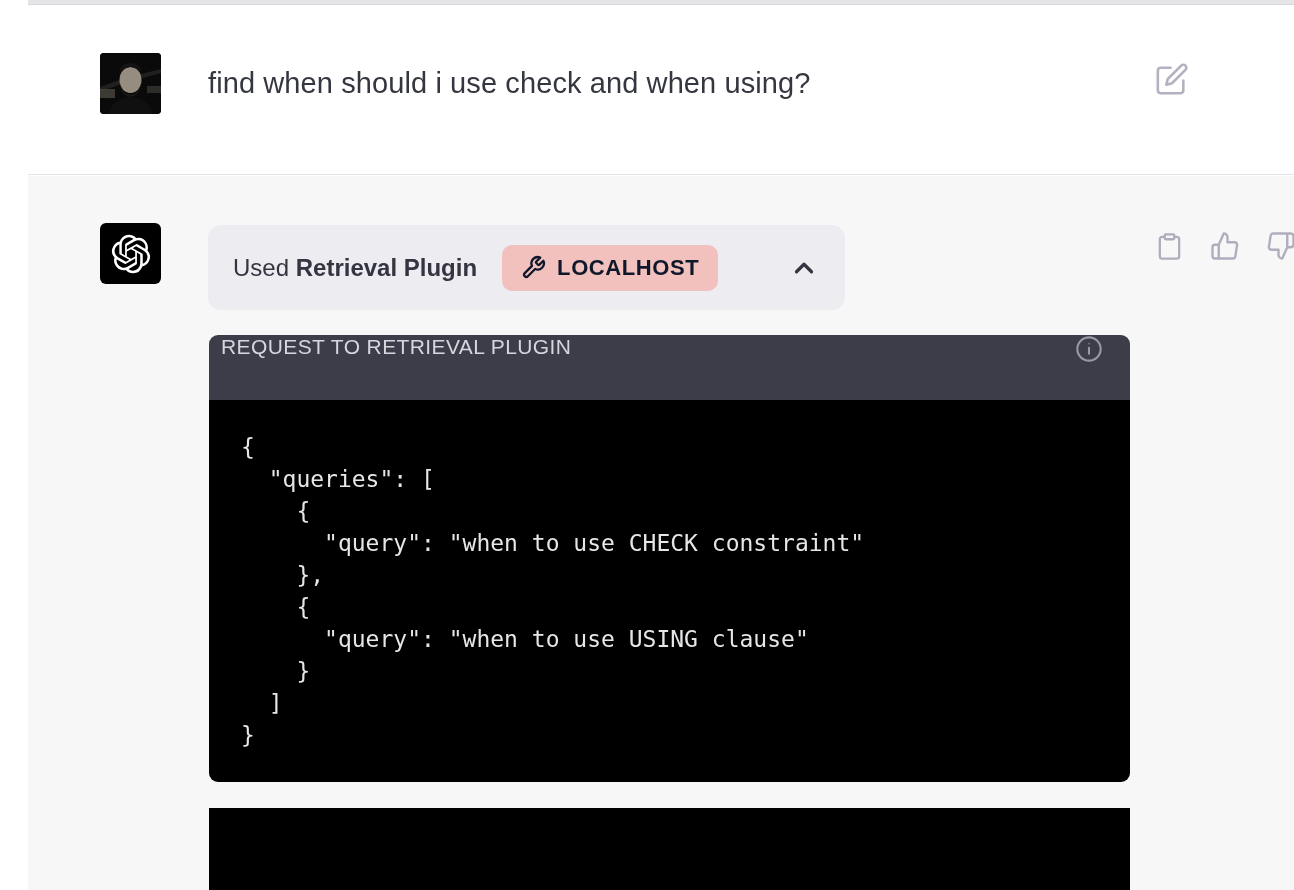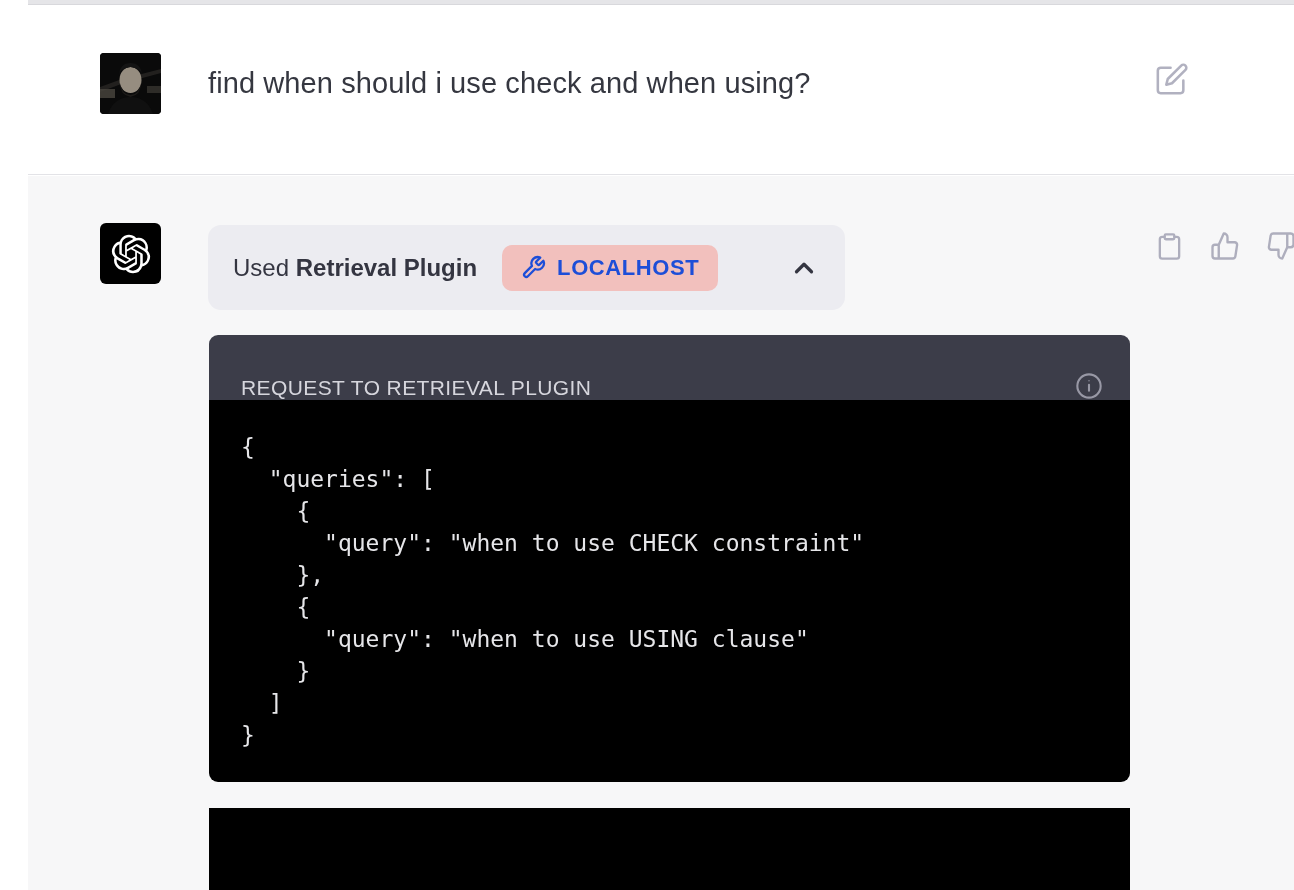--- a/index.html
+++ b/index.html
@@ -27,34 +27,34 @@
                    background:#f7f7f8; }
   .bot-avatar { left:72px; top:47px; border-radius:6px; background:#000000;
                 display:flex; align-items:center; justify-content:center; }
 
   .plugin-pill { position:absolute; left:180px; top:49px; width:637px; height:85px;
                  background:#ececf1; border-radius:13px; display:flex; align-items:center;
                  padding:0 26px 0 25px; cursor:pointer; border:none; }
   .pill-text { font-size:24px; color:#343541; white-space:pre; }
   .pill-text b { font-weight:bold; }
   .badge { margin-left:25px; height:46px; display:flex; align-items:center; gap:11px;
-           background:#f2c0bd; color:#1d4ed8; border-radius:10px; padding:0 19px;
+           background:#f2c0bd; color:#0f172a; border-radius:10px; padding:0 19px;
            font-size:22px; font-weight:bold; letter-spacing:0.6px; }
   .badge svg { flex:none; }
   .chevron { margin-left:auto; color:#343541; display:flex; }
 
   .msg-actions { position:absolute; left:1126px; top:54px; display:flex; gap:26px; }
   .action-btn { width:30px; height:34px; background:none; border:none; cursor:pointer;
                 color:#aeaebd; padding:0; }
 
   .panel { position:absolute; left:181px; width:921px; }
   .panel-request { top:159px; }
   .panel-response { top:632px; }
   .panel-header { height:65px; background:#3c3d49; border-radius:9px 9px 0 0;
-                  display:flex; align-items:flex-end; padding:0 27px 0 32px; }
+                  display:flex; align-items:flex-start; padding:0 27px 0 12px; }
   .panel-title { font-size:21px; font-weight:500; letter-spacing:0.4px; color:#d6d6dd;
                  text-transform:uppercase; }
   .panel-info { margin-left:auto; color:#9898a5; display:flex; cursor:pointer;
                 background:none; border:none; padding:0; }
   .code-block { display:block; background:#000000; border-radius:0 0 9px 9px;
                 padding:31px 32px; font-family:"DejaVu Sans Mono", monospace;
                 font-size:23px; line-height:32px; color:#e6e6e9; white-space:pre;
                 overflow:hidden; }
   .code-cut { height:100px; border-radius:0; }
 </style>

